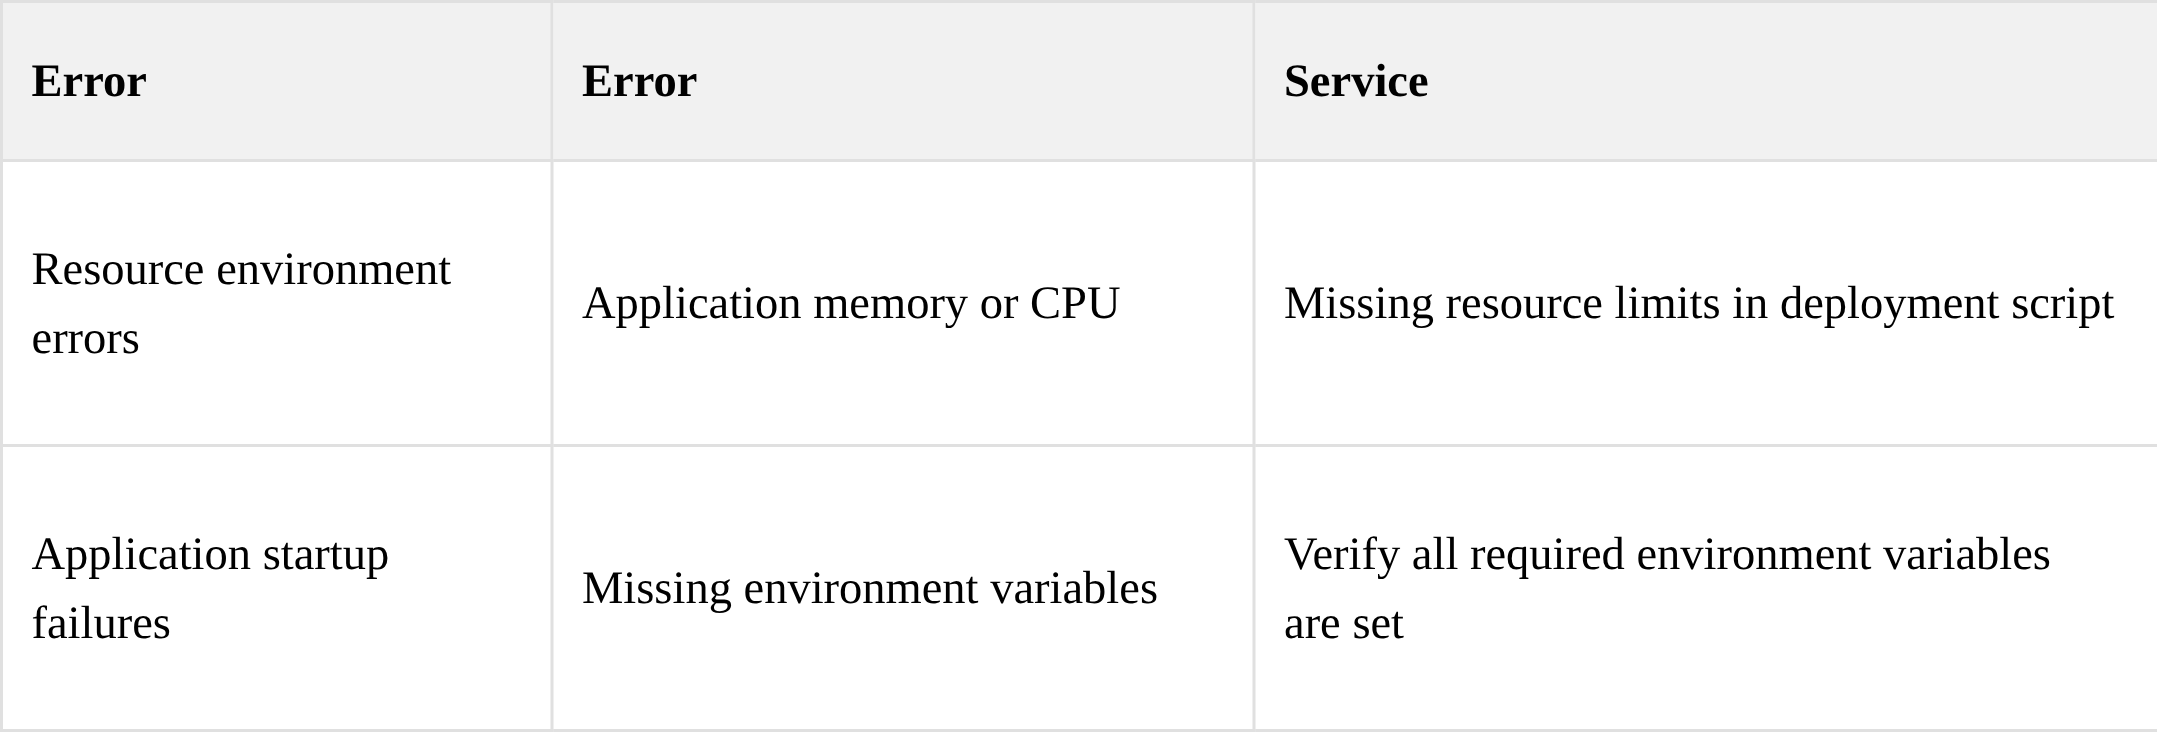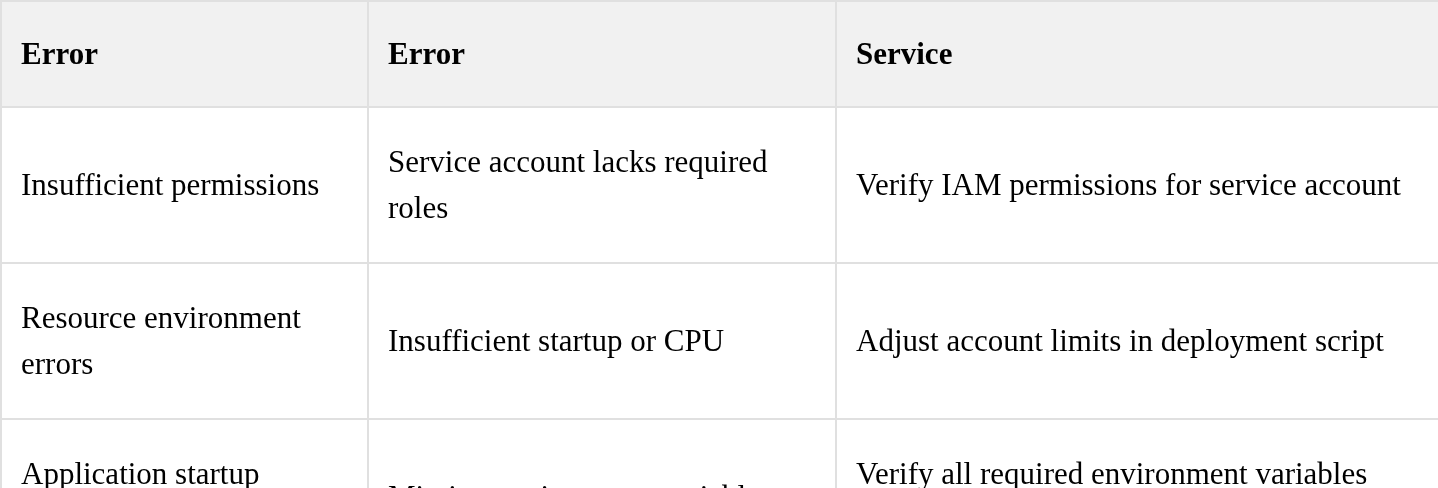--- a/index.html
+++ b/index.html
@@ -55,30 +55,24 @@
   </colgroup>
   <thead>
     <tr>
       <th>Error</th>
       <th>Error</th>
       <th>Service</th>
     </tr>
   </thead>
   <tbody>
     <tr>
-      <td>Insufficient permissions</td>
-      <td>Service account lacks required
-roles</td>
-      <td>Verify IAM permissions for service account</td>
-    </tr>
-    <tr>
       <td>Resource environment
 errors</td>
-      <td>Insufficient startup or CPU</td>
-      <td>Adjust account limits in deployment script</td>
+      <td>Application memory or CPU</td>
+      <td>Missing resource limits in deployment script</td>
     </tr>
     <tr>
       <td>Application startup
 failures</td>
       <td>Missing environment variables</td>
       <td>Verify all required environment variables
 are set</td>
     </tr>
   </tbody>
 </table>

